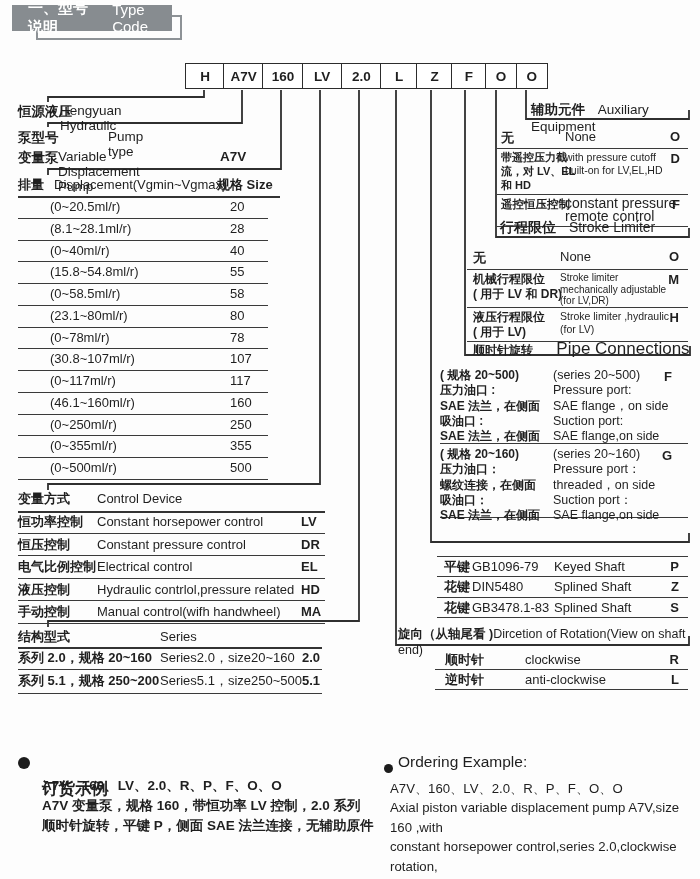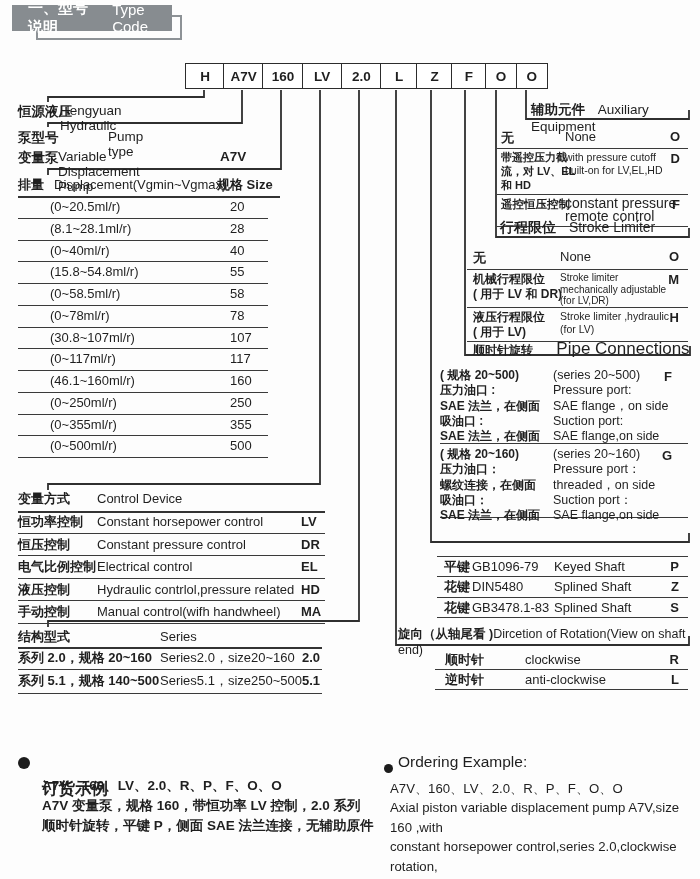--- a/index.html
+++ b/index.html
@@ -181,20 +181,24 @@
         </div>
       <div class="disp-row">
           <span class="rg">(15.8~54.8ml/r)</span>
           <span class="sz">55</span>
         </div>
       <div class="disp-row">
           <span class="rg">(0~58.5ml/r)</span>
           <span class="sz">58</span>
         </div>
       <div class="disp-row">
+          <span class="rg">(23.1~80ml/r)</span>
+          <span class="sz">80</span>
+        </div>
+      <div class="disp-row">
           <span class="rg">(0~78ml/r)</span>
           <span class="sz">78</span>
         </div>
       <div class="disp-row">
           <span class="rg">(30.8~107ml/r)</span>
           <span class="sz">107</span>
         </div>
       <div class="disp-row">
           <span class="rg">(0~117ml/r)</span>
           <span class="sz">117</span>
@@ -253,21 +257,21 @@
       <span class="h1 zh">结构型式</span>
       <span class="h2 en">Series</span>
     </div>
     <div class="ser-rows">
       <div class="ser-row">
           <span class="c1 zh">系列 2.0，规格 20~160</span>
           <span class="c2 en">Series2.0，size20~160</span>
           <span class="c3">2.0</span>
         </div>
       <div class="ser-row">
-          <span class="c1 zh">系列 5.1，规格 140~500</span>
+          <span class="c1 zh">系列 5.1，规格 250~200</span>
           <span class="c2 en">Series5.1，size250~500</span>
           <span class="c3">5.1</span>
         </div>
     </div>
 
     <div class="rsec-hdr" style="left:531px;top:101px;">
       <span class="zh">辅助元件</span>
       <span class="h2 en">Auxiliary Equipment</span>
     </div>
     <div class="aux-rows">

